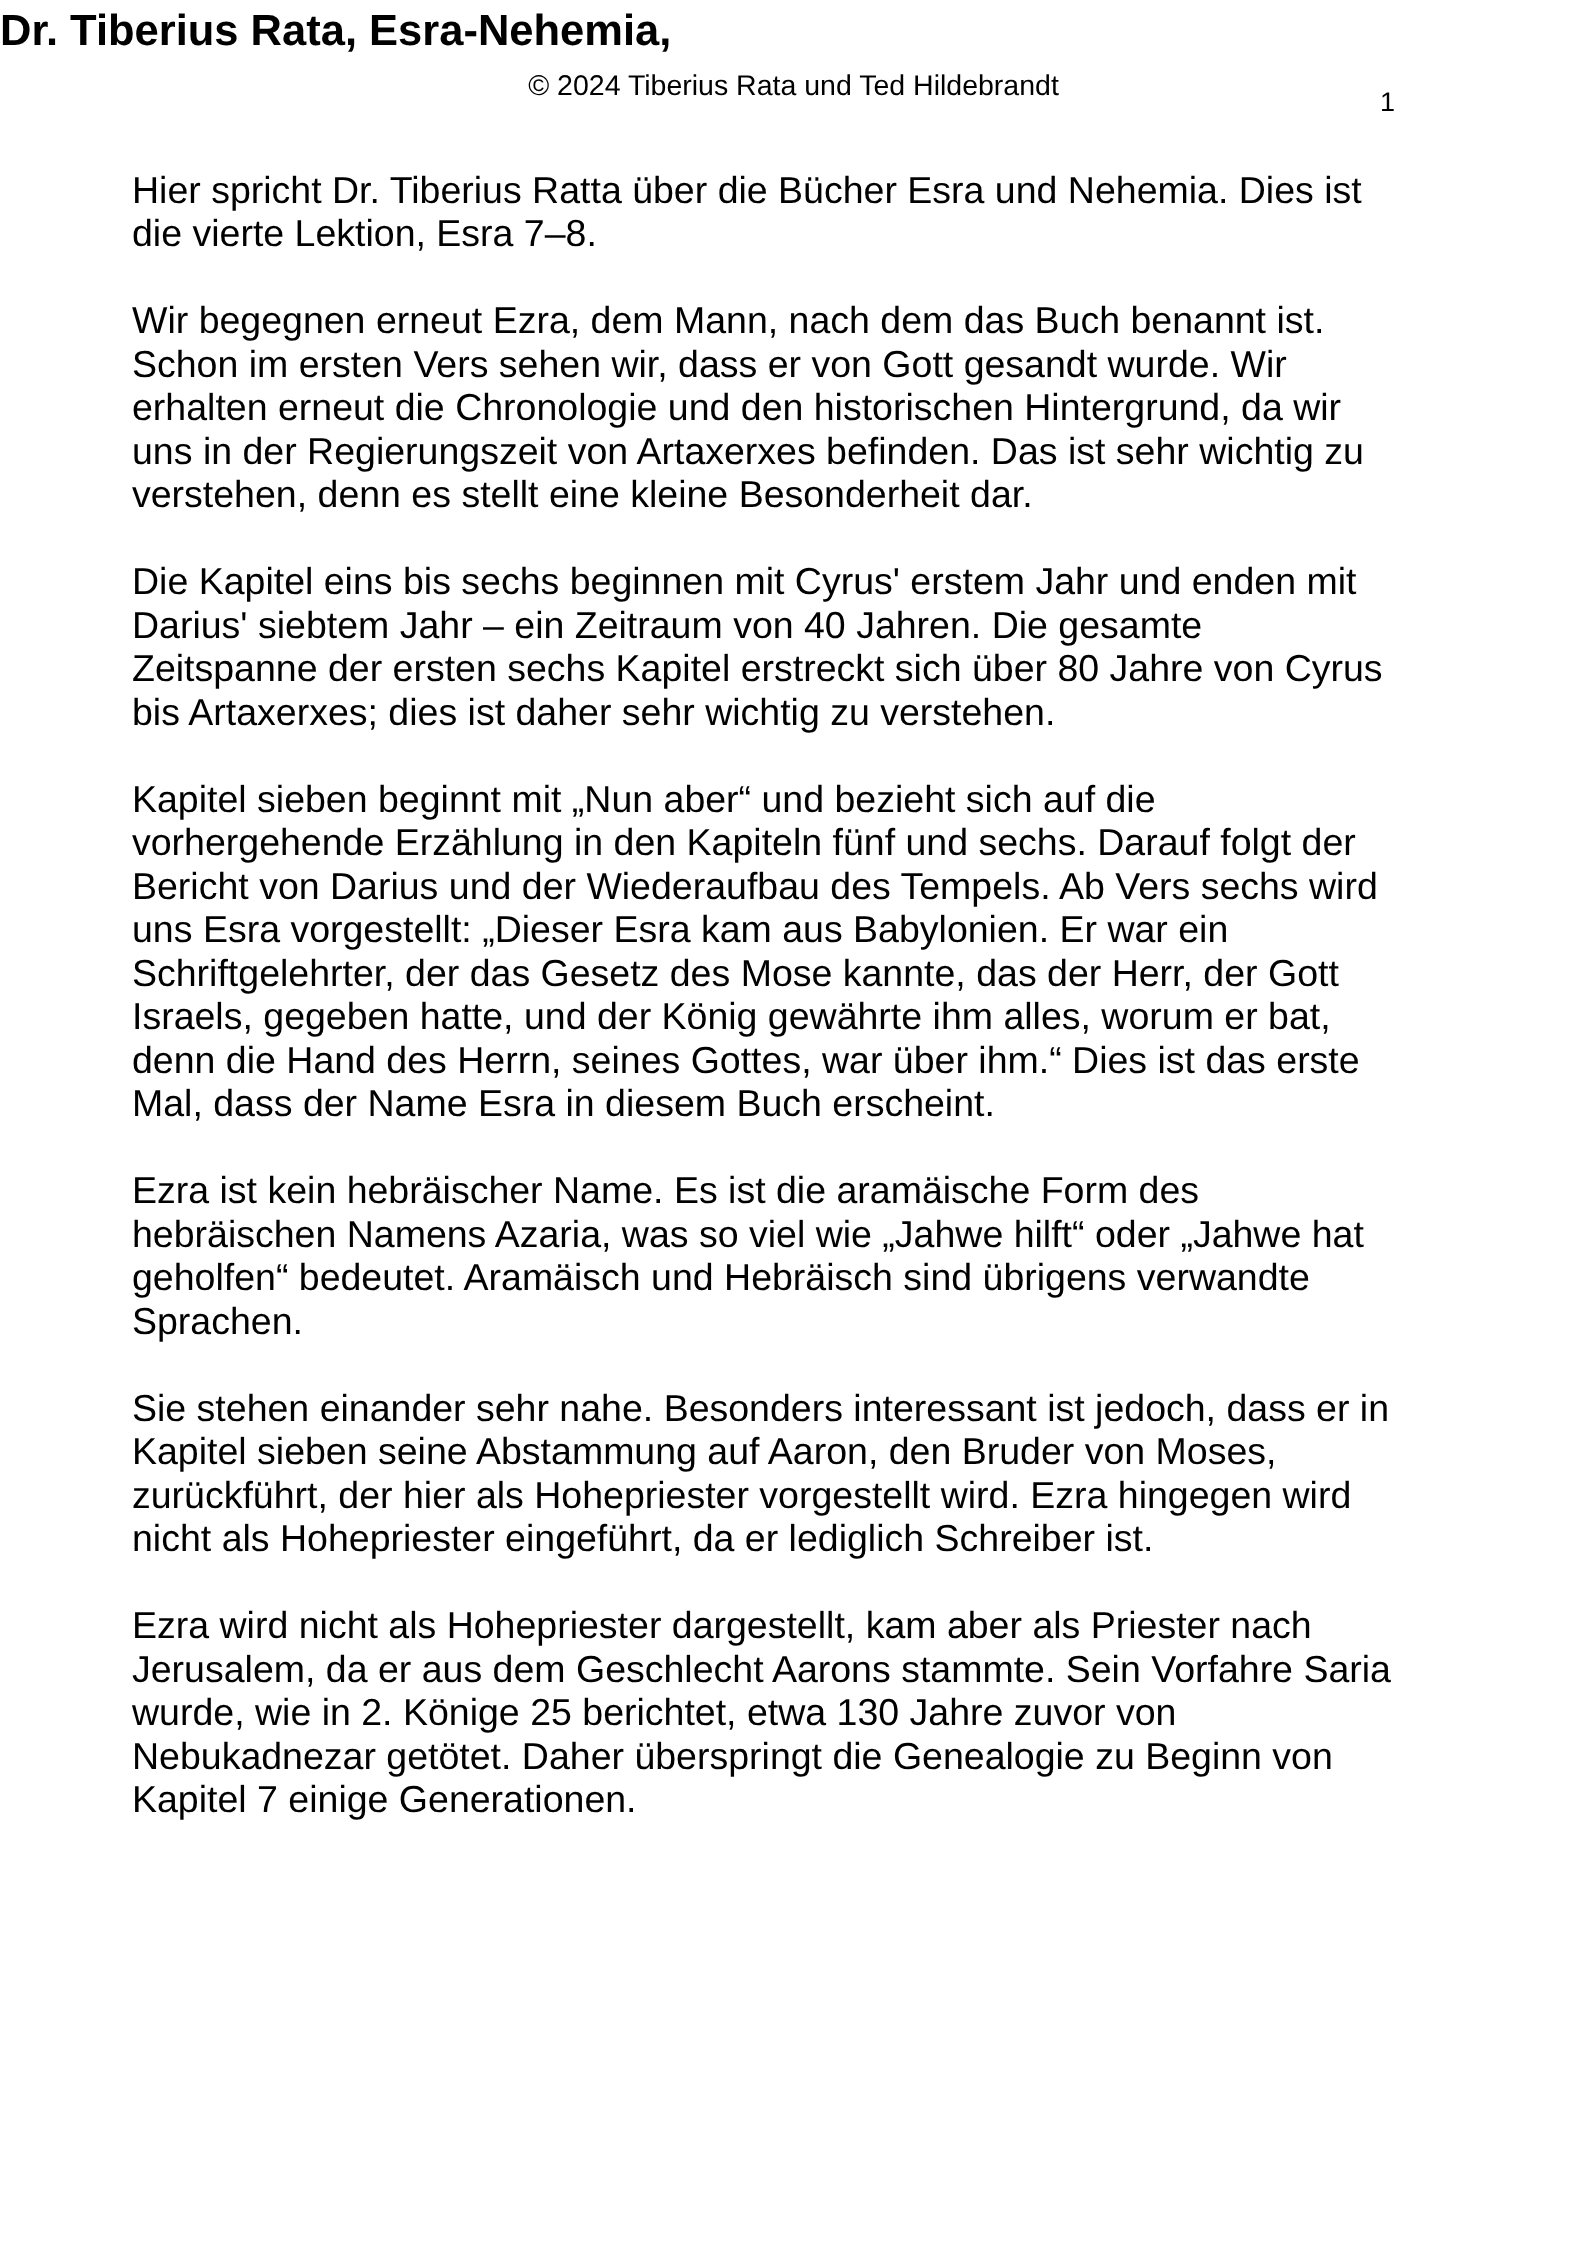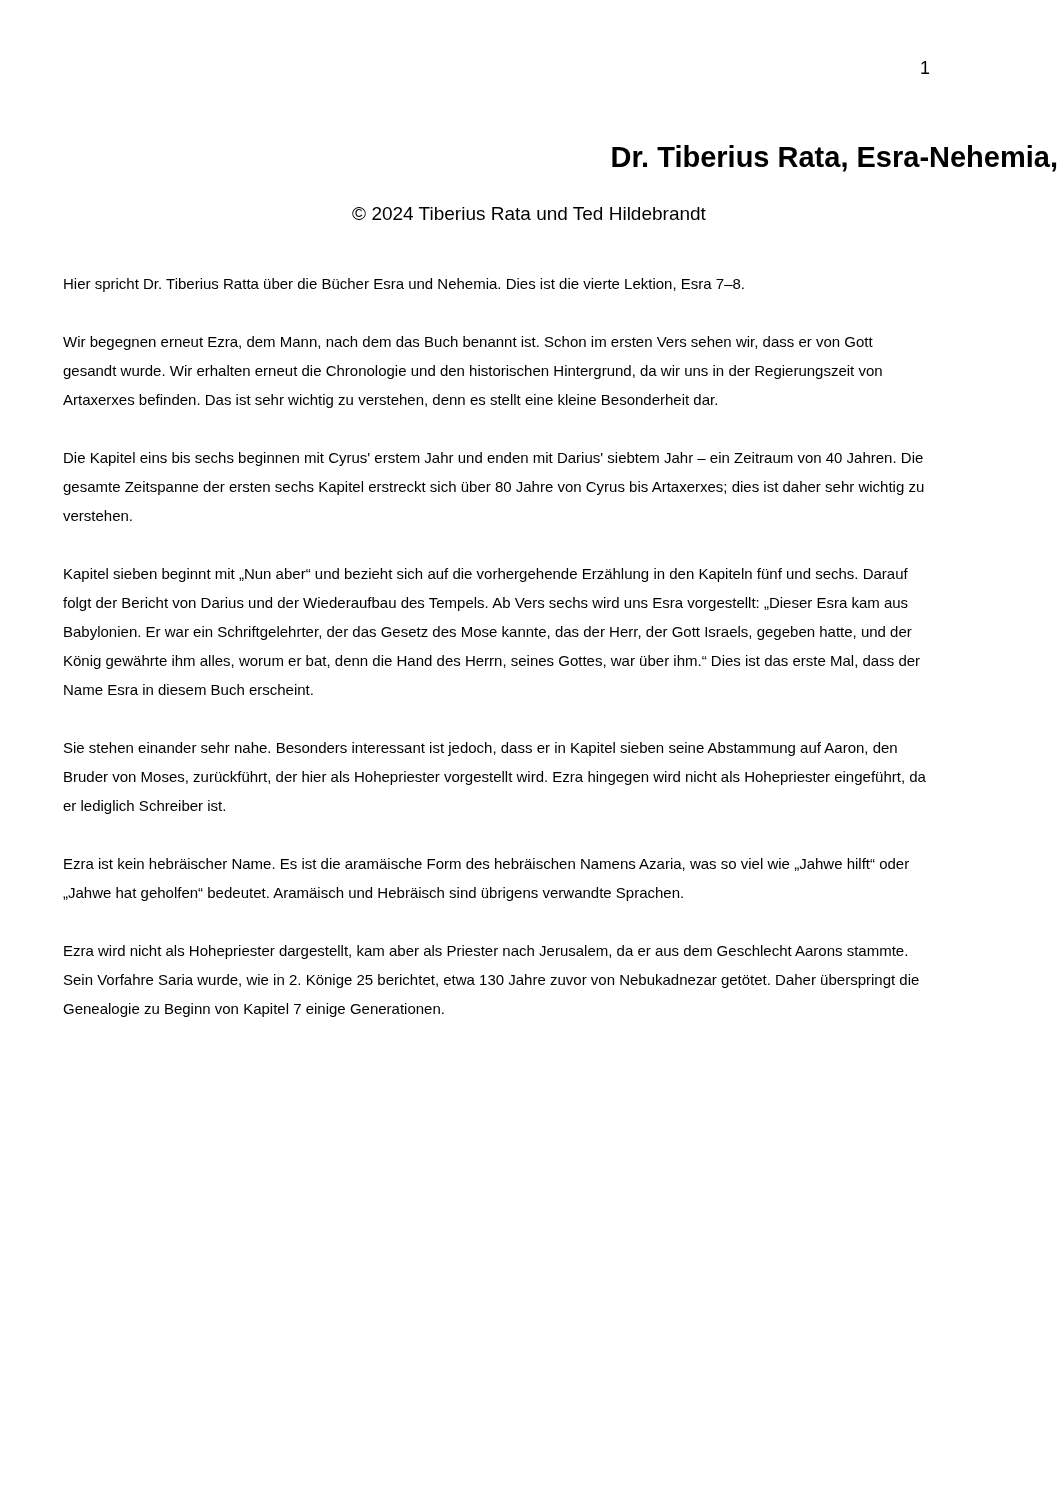--- a/index.html
+++ b/index.html
@@ -19,39 +19,38 @@
   }
   .page-number {
     position: absolute;
     top: 58px;
     right: 128px;
     font-size: 18px;
     line-height: 1.2;
   }
   .doc-title {
     margin: 0;
-    padding-top: 136px;
-    text-align: right;
+    text-align: left;
     font-size: 29px;
     font-weight: 700;
     line-height: 1.48;
   }
   .title-line {
     display: block;
   }
   .copyright {
     text-align: center;
     font-size: 19px;
-    margin-top: 24px;
+    margin-top: 4px;
   }
   .doc-body {
     margin-top: 44px;
-    padding-left: 63px;
+    padding-left: 88px;
     padding-right: 128px;
-    font-size: 15px;
+    font-size: 25px;
     line-height: 29px;
   }
   .doc-body p {
     margin: 0 0 29px 0;
   }
 </style>
 </head>
 <body>
 
 <div class="page">
@@ -62,18 +61,18 @@
     <span class="title-line">Dr. Tiberius Rata, Esra-Nehemia,</span>
   </h1>
 
   <div class="copyright">© 2024 Tiberius Rata und Ted Hildebrandt</div>
 
   <div class="doc-body">
     <p>Hier spricht Dr. Tiberius Ratta über die Bücher Esra und Nehemia. Dies ist die vierte Lektion, Esra 7–8.</p>
     <p>Wir begegnen erneut Ezra, dem Mann, nach dem das Buch benannt ist. Schon im ersten Vers sehen wir, dass er von Gott gesandt wurde. Wir erhalten erneut die Chronologie und den historischen Hintergrund, da wir uns in der Regierungszeit von Artaxerxes befinden. Das ist sehr wichtig zu verstehen, denn es stellt eine kleine Besonderheit dar.</p>
     <p>Die Kapitel eins bis sechs beginnen mit Cyrus' erstem Jahr und enden mit Darius' siebtem Jahr – ein Zeitraum von 40 Jahren. Die gesamte Zeitspanne der ersten sechs Kapitel erstreckt sich über 80 Jahre von Cyrus bis Artaxerxes; dies ist daher sehr wichtig zu verstehen.</p>
     <p>Kapitel sieben beginnt mit „Nun aber“ und bezieht sich auf die vorhergehende Erzählung in den Kapiteln fünf und sechs. Darauf folgt der Bericht von Darius und der Wiederaufbau des Tempels. Ab Vers sechs wird uns Esra vorgestellt: „Dieser Esra kam aus Babylonien. Er war ein Schriftgelehrter, der das Gesetz des Mose kannte, das der Herr, der Gott Israels, gegeben hatte, und der König gewährte ihm alles, worum er bat, denn die Hand des Herrn, seines Gottes, war über ihm.“ Dies ist das erste Mal, dass der Name Esra in diesem Buch erscheint.</p>
+    <p>Ezra ist kein hebräischer Name. Es ist die aramäische Form des hebräischen Namens Azaria, was so viel wie „Jahwe hilft“ oder „Jahwe hat geholfen“ bedeutet. Aramäisch und Hebräisch sind übrigens verwandte Sprachen.</p>
     <p>Sie stehen einander sehr nahe. Besonders interessant ist jedoch, dass er in Kapitel sieben seine Abstammung auf Aaron, den Bruder von Moses, zurückführt, der hier als Hohepriester vorgestellt wird. Ezra hingegen wird nicht als Hohepriester eingeführt, da er lediglich Schreiber ist.</p>
-    <p>Ezra ist kein hebräischer Name. Es ist die aramäische Form des hebräischen Namens Azaria, was so viel wie „Jahwe hilft“ oder „Jahwe hat geholfen“ bedeutet. Aramäisch und Hebräisch sind übrigens verwandte Sprachen.</p>
     <p>Ezra wird nicht als Hohepriester dargestellt, kam aber als Priester nach Jerusalem, da er aus dem Geschlecht Aarons stammte. Sein Vorfahre Saria wurde, wie in 2. Könige 25 berichtet, etwa 130 Jahre zuvor von Nebukadnezar getötet. Daher überspringt die Genealogie zu Beginn von Kapitel 7 einige Generationen.</p>
   </div>
 
 </div>
 
 </body></html>

